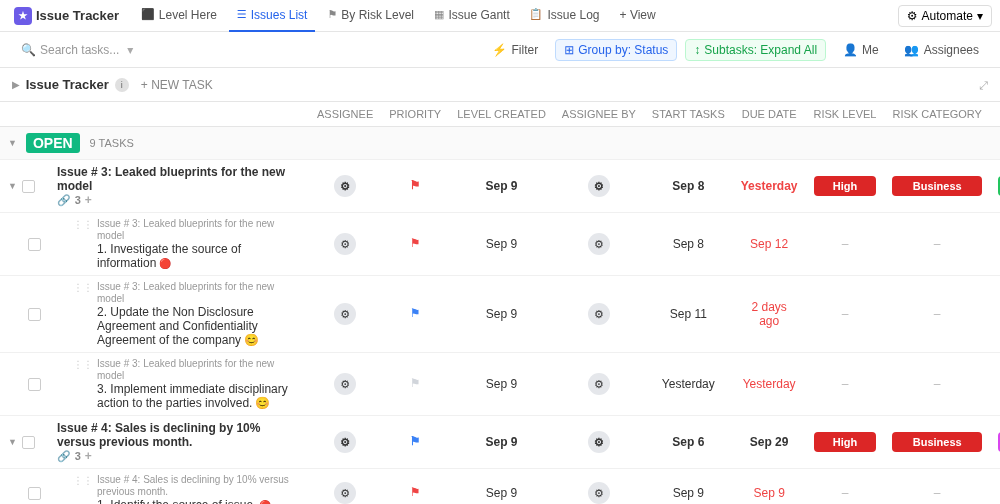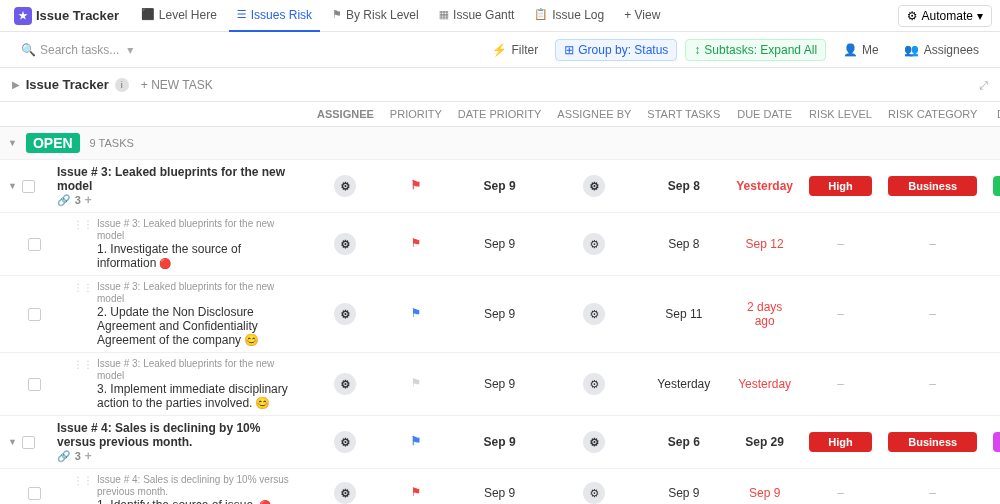--- a/index.html
+++ b/index.html
@@ -123,21 +123,21 @@
 
     
     .group-header-row td { padding: 6px 8px; background: #fafafa; }
 
     
     .expand-toggle { color: #999; font-size: 9px; cursor: pointer; margin-right: 3px; }
     .checkbox { width: 13px; height: 13px; border: 1px solid #ccc; border-radius: 2px; display: inline-block; }
 
     .col-check { width: 30px; }
     .col-task { min-width: 260px; }
-    .col-assignee { width: 80px; text-align: center; font-weight: bold; }
+    .col-assignee { width: 80px; text-align: center; }
     .col-priority { width: 70px; text-align: center; }
     .col-date { width: 90px; text-align: center; }
     .col-risk { width: 90px; text-align: center; }
     .col-riskcat { width: 110px; text-align: center; }
     .col-dept { width: 110px; text-align: center; }
     .gear-btn { background: #e5e7eb; border-radius: 50%; width: 22px; height: 22px; display: flex; align-items: center; justify-content: center; font-size: 11px; cursor: pointer; }
 
     .warning-icon { color: #ef4444; font-size: 10px; }
     .smiley-icon { font-size: 12px; }
 
@@ -153,21 +153,21 @@
     <div class="logo-icon">★</div>
     <span>Issue Tracker</span>
   </div>
 
   <div class="nav-tab">
     <span class="tab-icon">⬛</span>
     <span>Level Here</span>
   </div>
   <div class="nav-tab active">
     <span class="tab-icon">☰</span>
-    <span>Issues Risk</span>
+    <span>Issues List</span>
   </div>
   <div class="nav-tab">
     <span class="tab-icon">⚑</span>
     <span>By Risk Level</span>
   </div>
   <div class="nav-tab">
     <span class="tab-icon">▦</span>
     <span>Issue Gantt</span>
   </div>
   <div class="nav-tab">
@@ -230,21 +230,21 @@
 </div>
 
 <div class="table-container">
   <table>
     <thead>
       <tr>
         <th class="col-check"></th>
         <th class="col-task"></th>
         <th class="col-assignee">ASSIGNEE</th>
         <th class="col-priority">PRIORITY</th>
-        <th class="col-date">DATE PRIORITY</th>
+        <th class="col-date">LEVEL CREATED</th>
         <th class="col-date">ASSIGNEE BY</th>
         <th class="col-date">START TASKS</th>
         <th class="col-date">DUE DATE</th>
         <th class="col-risk">RISK LEVEL</th>
         <th class="col-riskcat">RISK CATEGORY</th>
         <th class="col-dept">DEPARTMENT</th>
 
       </tr>
     </thead>
     <tbody>

